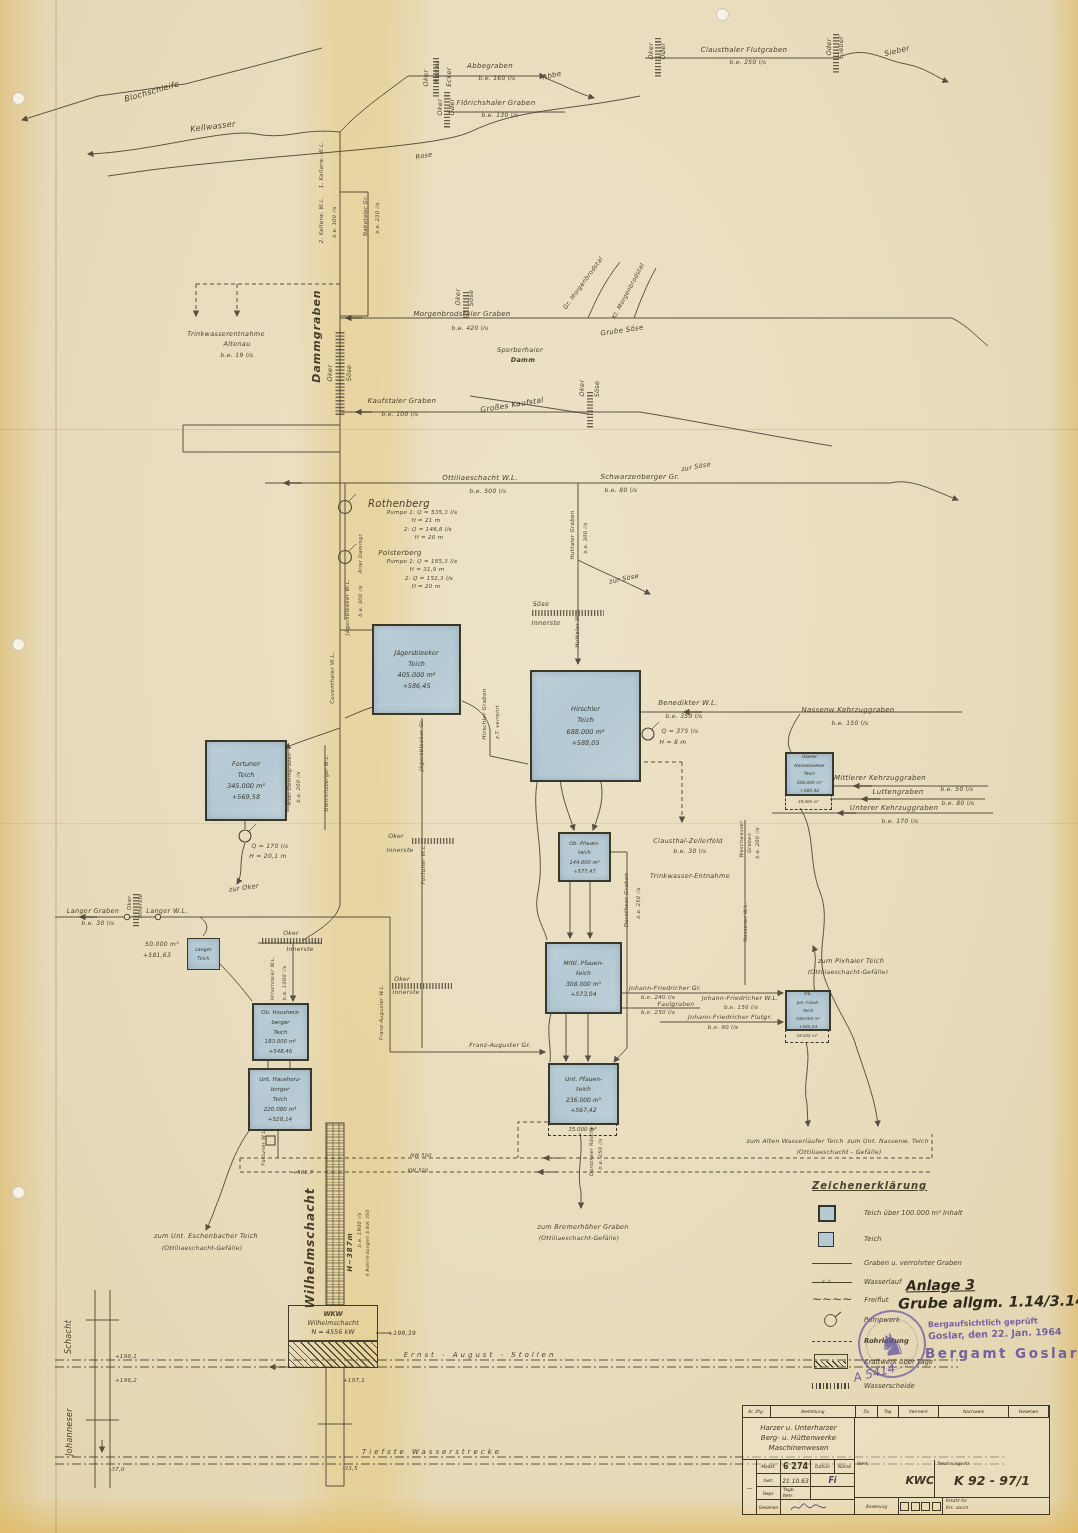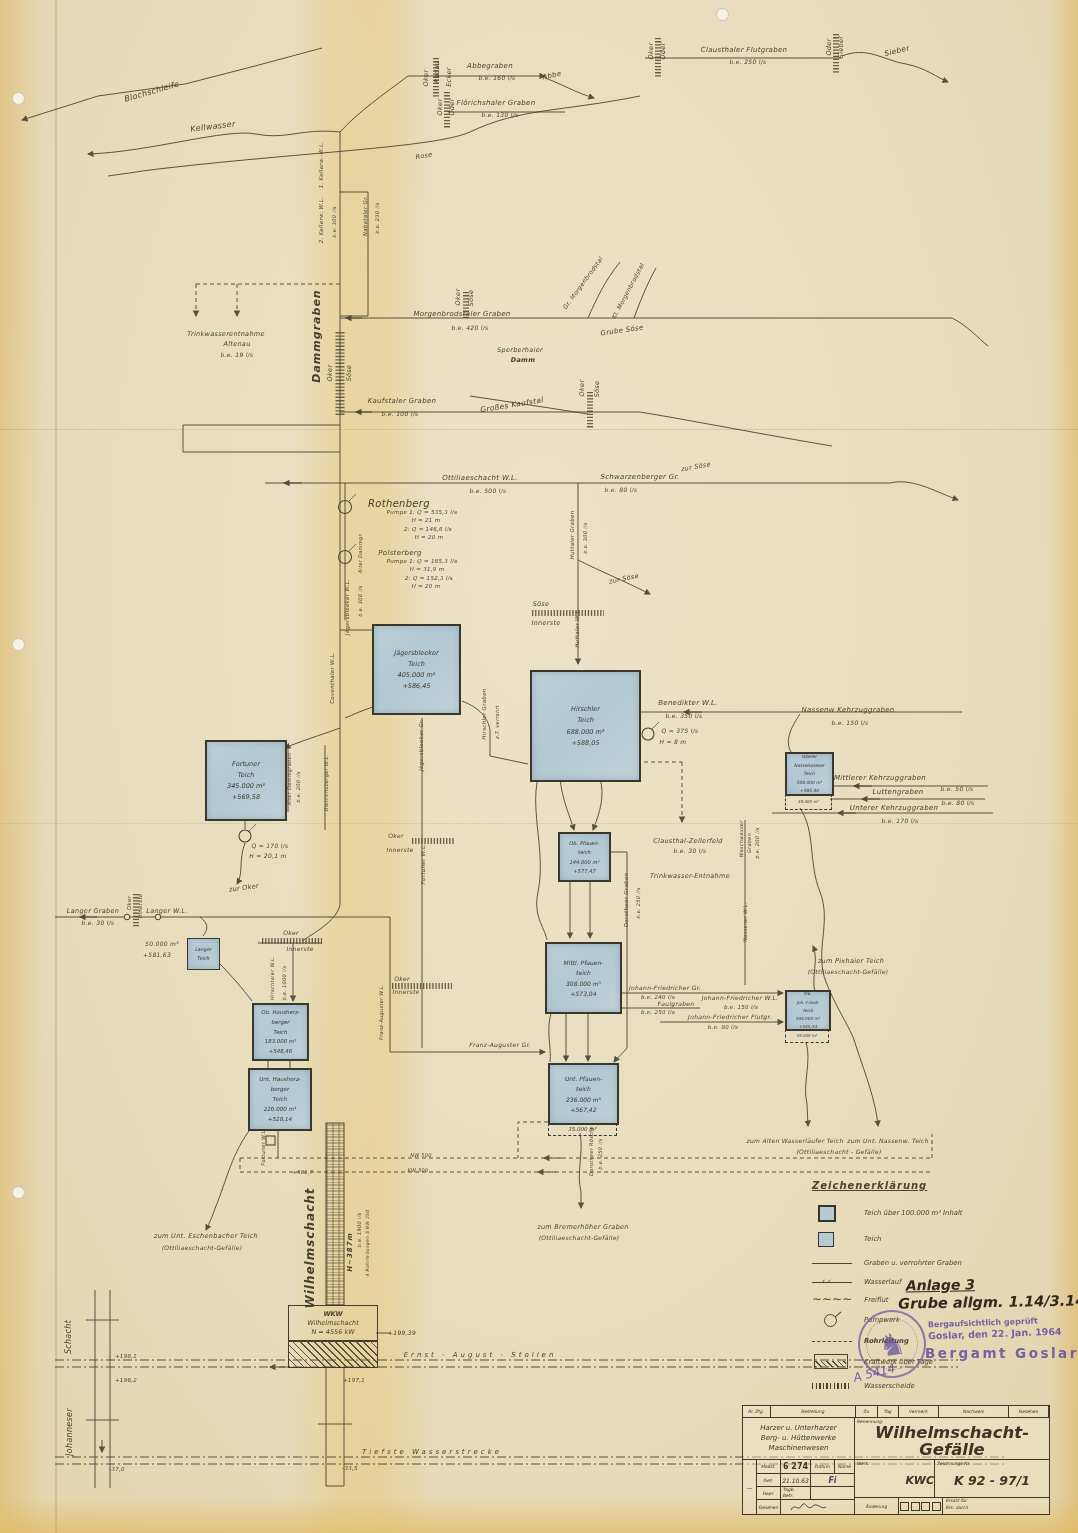--- a/index.html
+++ b/index.html
@@ -494,25 +494,20 @@
         <div class="hc" style="width: 23%;">Nachweis</div>
         <div class="hc" style="width: 13%;">Gesehen</div>
       </div>
 
     <div class="cell" style="left:0;top:12px;width:112px;height:42px;text-align:center;padding-top:5px;font-size:7px;font-style:italic;line-height:1.45">
       <div>Harzer u. Unterharzer</div>
       <div>Berg- u. Hüttenwerke</div>
       <div>Maschinenwesen</div>
     </div>
 
-    <div class="cell" style="left:112px;top:12px;width:194px;height:42px;border-right:none">
-      <div class="tiny" style="position:absolute;left:2px;top:1px">Benennung:</div>
-      <div id="tb-title">Wilhelmschacht-Gefälle</div>
-
-    </div>
 
     <div class="cell" style="left:0;top:54px;width:14px;height:54px;border-bottom:none;display:flex;align-items:center;justify-content:center;font-size:6px">
       <span>—</span>
     </div>
     <div class="cell tiny" style="left:14px;top:54px;width:24px;height:14px;display:flex;align-items:center;justify-content:center">
       <span>Maßst.</span>
     </div>
     <div class="cell" style="left:38px;top:54px;width:30px;height:14px;font-size:8px;font-weight:bold;display:flex;align-items:center;justify-content:center">
       <span>6 274</span>
     </div>

